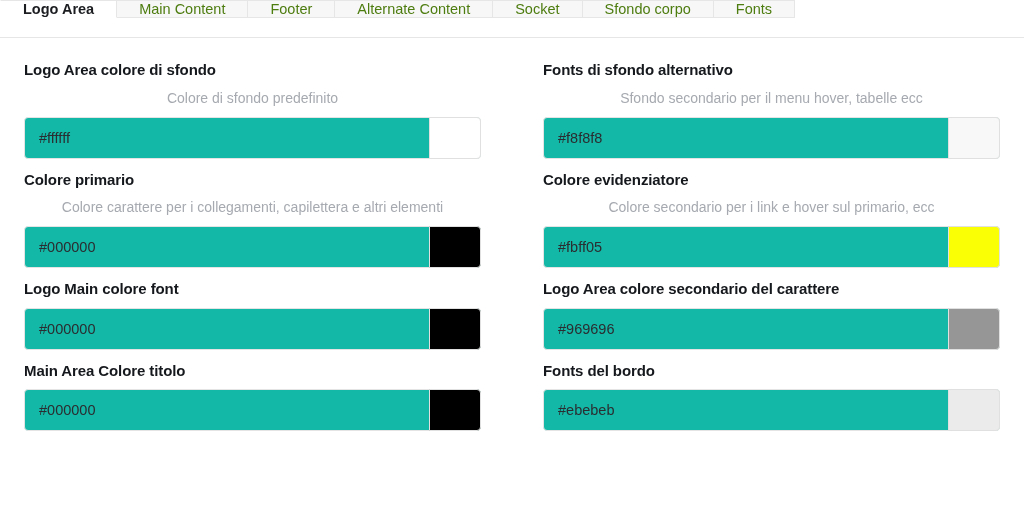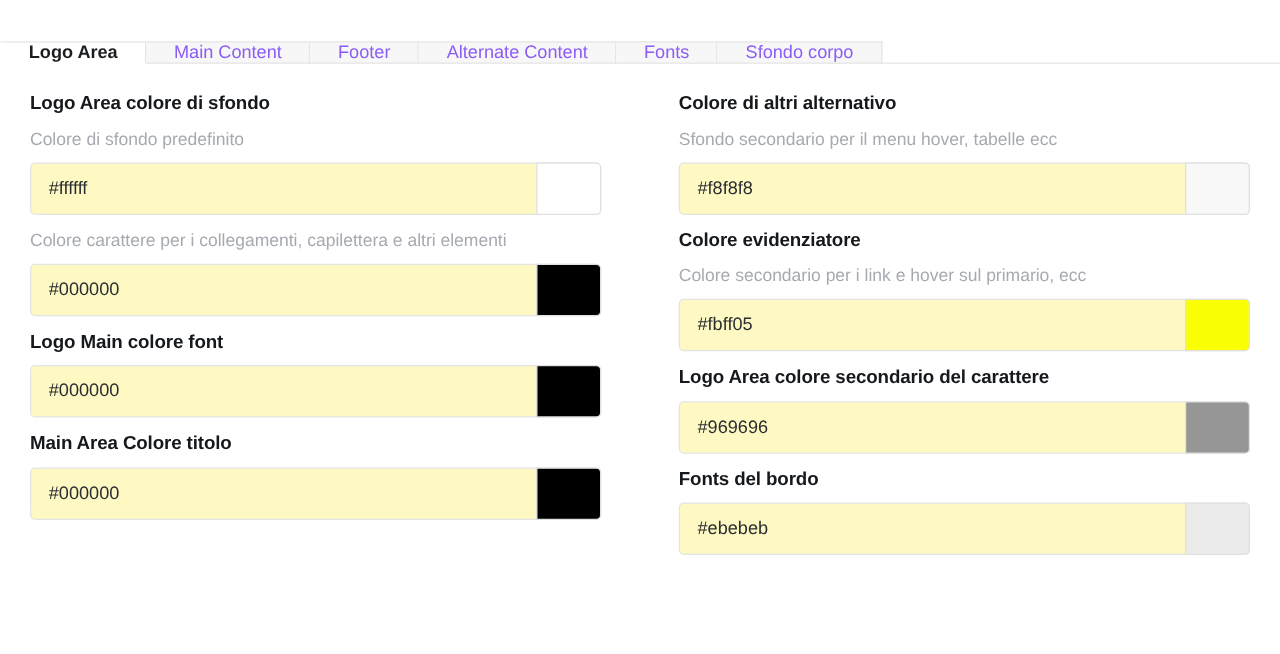--- a/index.html
+++ b/index.html
@@ -9,40 +9,40 @@
     width: 1024px;
     height: 523px;
     background: #ffffff;
     font-family: "Liberation Sans", sans-serif;
     overflow: hidden;
   }
 
   
   .tabbar {
     position: relative;
-    height: 51px;
+    height: 38px;
     display: flex;
-    align-items: flex-end;
+    align-items: flex-start;
     background: #ffffff;
   }
   .tabbar::after {
     content: "";
     position: absolute;
     left: 0;
     right: 0;
     bottom: 0;
     height: 1px;
     background: #e6e6e6;
   }
   .tab {
     display: flex;
     align-items: center;
     justify-content: center;
     font-size: 14.5px;
-    color: #8b5cf6;
+    color: #4d7c0f;
     background: #f7f7f7;
     border: 1px solid #e6e6e6;
     border-bottom: 1px solid #e6e6e6;
     border-left: none;
     padding: 0 22px;
     position: relative;
     z-index: 1;
     white-space: nowrap;
     cursor: pointer;
     user-select: none;
@@ -74,30 +74,31 @@
     color: #15181c;
     line-height: 1.3;
     margin: 0 0 9px 0;
     letter-spacing: -0.1px;
   }
   .field-desc {
     font-size: 14px;
     color: #a6aab0;
     line-height: 1.3;
     margin: 0 0 10px 0;
+    text-align: center;
   }
 
   .input-wrap {
     position: relative;
     display: flex;
     align-items: stretch;
     height: 42px;
     border: 1px solid #e4e4e4;
     border-radius: 4px;
-    background: #fef9c3;
+    background: #14b8a6;
     overflow: visible;
   }
   .color-input {
     flex: 1 1 auto;
     border: none;
     outline: none;
     background: transparent;
     font-family: "Liberation Sans", sans-serif;
     font-size: 14.5px;
     color: #2a2d31;
@@ -126,38 +127,42 @@
     <div class="tab">
       <span>Main Content</span>
     </div>
     <div class="tab">
       <span>Footer</span>
     </div>
     <div class="tab">
       <span>Alternate Content</span>
     </div>
     <div class="tab">
+      <span>Socket</span>
+    </div>
+    <div class="tab">
+      <span>Sfondo corpo</span>
+    </div>
+    <div class="tab">
       <span>Fonts</span>
-    </div>
-    <div class="tab">
-      <span>Sfondo corpo</span>
     </div>
   </div>
 
 <div class="content">
   <div class="col">
       <div class="field">
         <div class="field-label">Logo Area colore di sfondo</div>
         <div class="field-desc">Colore di sfondo predefinito</div>
         <div class="input-wrap">
           <input type="text" class="color-input" value="#ffffff" style="">
           <div class="swatch" style="background: rgb(255, 255, 255);"></div>
         </div>
       </div>
       <div class="field">
+        <div class="field-label">Colore primario</div>
         <div class="field-desc">Colore carattere per i collegamenti, capilettera e altri elementi</div>
         <div class="input-wrap">
           <input type="text" class="color-input" value="#000000" style="">
           <div class="swatch" style="background: rgb(0, 0, 0);"></div>
         </div>
       </div>
       <div class="field">
         <div class="field-label">Logo Main colore font</div>
         <div class="input-wrap">
           <input type="text" class="color-input" value="#000000" style="">
@@ -167,21 +172,21 @@
       <div class="field">
         <div class="field-label">Main Area Colore titolo</div>
         <div class="input-wrap">
           <input type="text" class="color-input" value="#000000" style="">
           <div class="swatch" style="background: rgb(0, 0, 0);"></div>
         </div>
       </div>
     </div>
   <div class="col">
       <div class="field">
-        <div class="field-label">Colore di altri alternativo</div>
+        <div class="field-label">Fonts di sfondo alternativo</div>
         <div class="field-desc">Sfondo secondario per il menu hover, tabelle ecc</div>
         <div class="input-wrap">
           <input type="text" class="color-input" value="#f8f8f8" style="">
           <div class="swatch" style="background: rgb(248, 248, 248);"></div>
         </div>
       </div>
       <div class="field">
         <div class="field-label">Colore evidenziatore</div>
         <div class="field-desc">Colore secondario per i link e hover sul primario, ecc</div>
         <div class="input-wrap">

